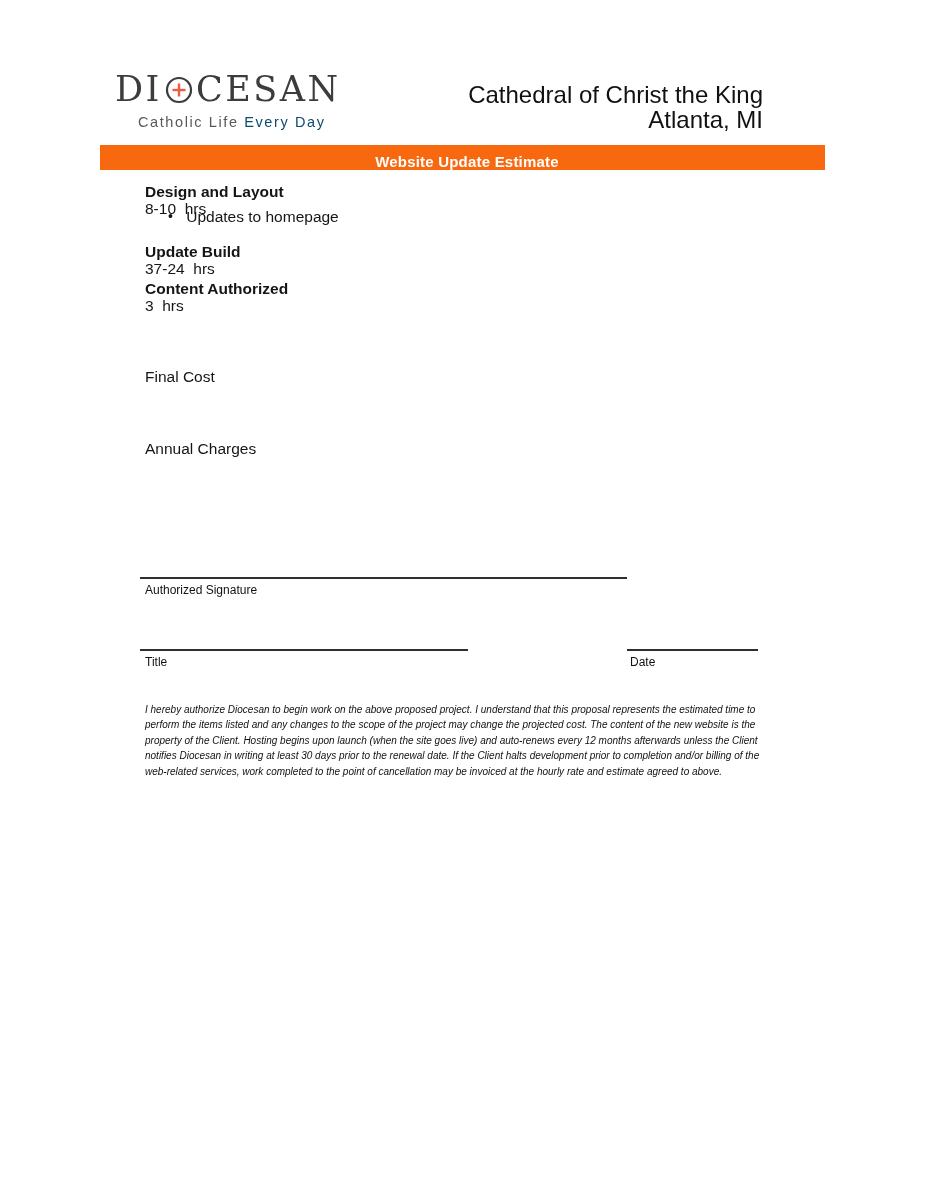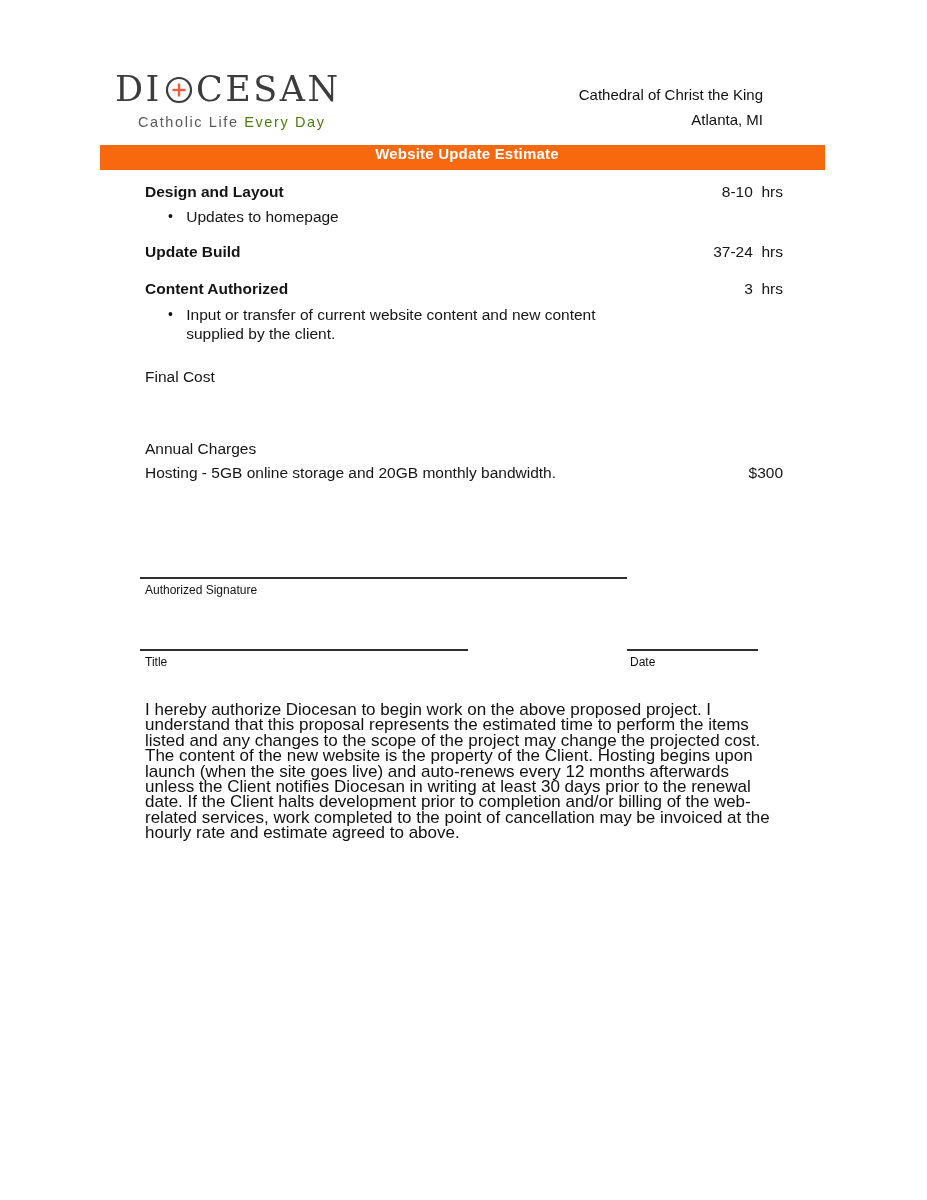--- a/index.html
+++ b/index.html
@@ -28,62 +28,63 @@
   }
   .logo-cross { margin: 0 3px; display: block; }
   .logo-tagline {
     margin-top: 7px;
     margin-left: 23px;
     font-size: 14.5px;
     letter-spacing: 1.6px;
     color: #58595b;
     white-space: pre;
   }
-  .logo-tagline .accent { color: #4d7c0f; }
+  .logo-tagline .accent { color: #0c4a6e; }
 
   .client-block {
     position: absolute;
     right: 144px;
     top: 82px;
     text-align: right;
-    font-size: 15px;
+    font-size: 24px;
     line-height: 25px;
     color: #111111;
   }
 
   
   .banner {
     position: absolute;
     left: 100px;
     top: 145px;
     width: 725px;
     height: 25px;
     background: #f8680f;
     display: flex;
-    align-items: flex-start;
+    align-items: flex-end;
     justify-content: center;
     padding-left: 9px;
   }
   .banner-title {
     color: #ffffff;
     font-weight: bold;
     font-size: 15px;
     letter-spacing: 0.2px;
   }
 
   
   .row {
     position: absolute;
     left: 145px;
     width: 638px;
     display: flex;
     justify-content: space-between;
     align-items: baseline;
     font-size: 15.5px;
     line-height: 17px;
+    flex-direction: column;
   }
   .row .row-title { font-weight: bold; }
   .row .row-label { font-weight: normal; }
   .row .row-value { white-space: pre; text-align: right; }
 
   .bullet {
     position: absolute;
     left: 168px;
     font-size: 15.5px;
     line-height: 19px;
@@ -110,23 +111,24 @@
     font-size: 12px;
     color: #111111;
   }
 
   
   .disclaimer {
     position: absolute;
     left: 145px;
     top: 702px;
     width: 628px;
-    font-size: 17px;
+    font-size: 10px;
     line-height: 15.4px;
     color: #111111;
+    font-style: italic;
   }
 </style>
 </head>
 <body>
 
 <div class="page">
 
   <div class="logo-block">
     <div class="logo-line">
       <span>DI</span>
@@ -159,31 +161,24 @@
 
   <div class="row" style="top:243px">
     <span class="row-title">Update Build</span>
     <span class="row-value">37-24  hrs</span>
   </div>
 
   <div class="row" style="top:280px">
     <span class="row-title">Content Authorized</span>
     <span class="row-value">3  hrs</span>
   </div>
-  <div class="bullet" style="top:305px; width:470px">
-    <span class="bullet-text" style="max-width:440px">Input or transfer of current website content and new content supplied by the client.</span>
-  </div>
 
   <div class="section-heading" style="top:368px">Final Cost</div>
 
   <div class="section-heading" style="top:440px">Annual Charges</div>
-  <div class="row" style="top:464px">
-    <span class="row-label">Hosting - 5GB online storage and 20GB monthly bandwidth.</span>
-    <span class="row-value">$300</span>
-  </div>
 
   <div class="sig-line" style="left:140px; top:577px; width:487px"></div>
   <div class="sig-label" style="left:145px; top:583px">Authorized Signature</div>
 
   <div class="sig-line" style="left:140px; top:649px; width:328px"></div>
   <div class="sig-label" style="left:145px; top:655px">Title</div>
 
   <div class="sig-line" style="left:627px; top:649px; width:131px"></div>
   <div class="sig-label" style="left:630px; top:655px">Date</div>
 

